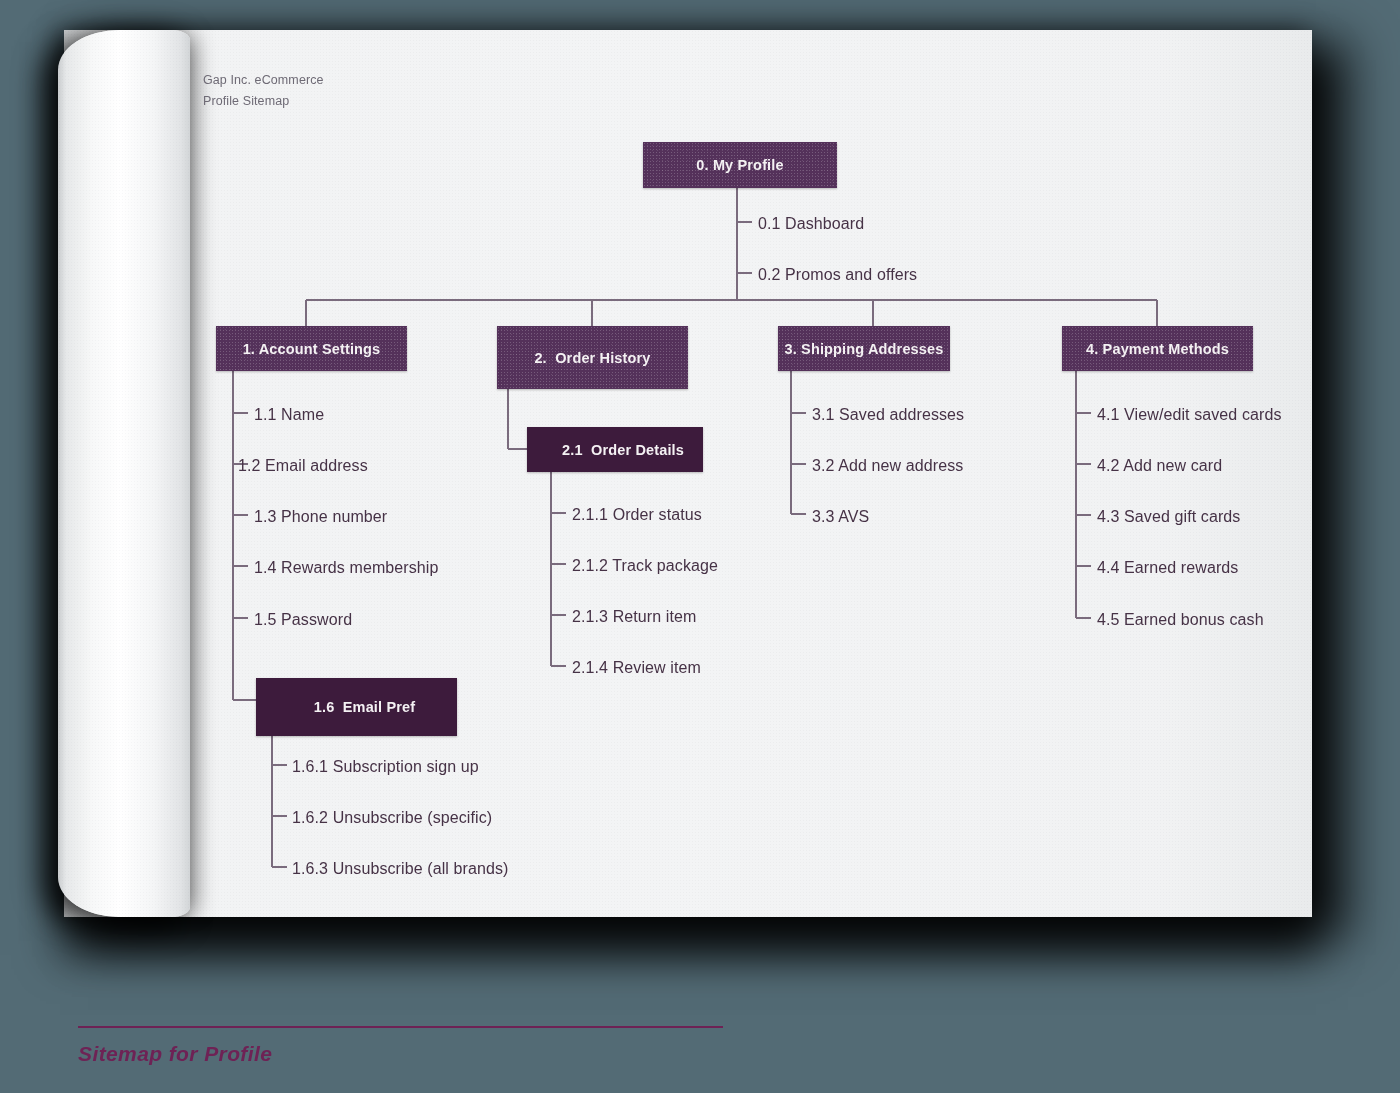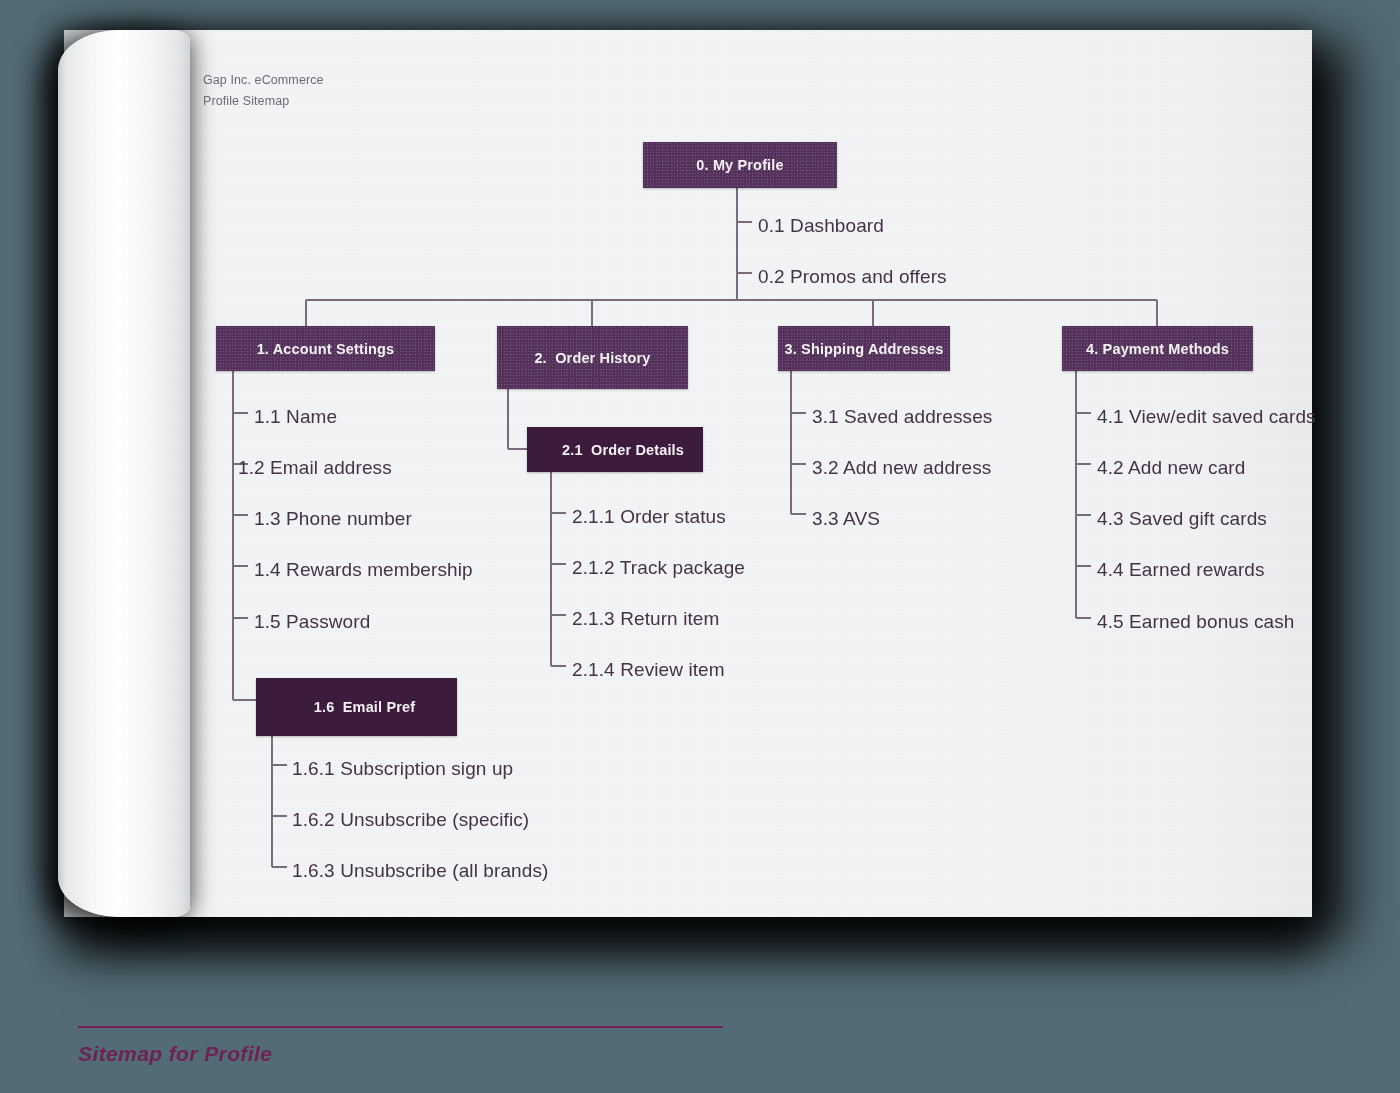--- a/index.html
+++ b/index.html
@@ -65,21 +65,21 @@
       radial-gradient(rgba(0,0,0,.28) 0.6px, transparent 0.7px),
       radial-gradient(rgba(255,255,255,.12) 0.5px, transparent 0.6px);
     background-size:3px 3px,4px 4px,5px 5px;
     background-position:0 0,1px 2px,2px 1px;
   }
   .node.solid{background-color:#3d1b3c;background-image:none;padding-left:16px;}
 
   
   .leaf{
     position:absolute;z-index:9;
-    font-size:19px;color:#463246;white-space:nowrap;letter-spacing:.1px;
+    font-size:16px;color:#463246;white-space:nowrap;letter-spacing:.1px;
   }
 
   
   .foot-rule{position:absolute;left:78px;top:1026px;width:645px;height:2px;background:#6e2255;z-index:8;}
   .foot-title{
     position:absolute;left:78px;top:1042px;z-index:8;
     font-size:21px;font-weight:bold;font-style:italic;color:#6e2255;letter-spacing:.4px;
   }
 </style>
 </head>
@@ -139,21 +139,21 @@
       <path d="M1076 413 L1091 413"></path>
       <path d="M1076 464 L1091 464"></path>
       <path d="M1076 515 L1091 515"></path>
       <path d="M1076 566 L1091 566"></path>
       <path d="M1076 618 L1091 618"></path>
     </g>
   </svg>
 
   <div class="node textured" style="left:643px;top:142px;width:194px;height:46px;">0. My Profile</div>
 
-  <div class="node textured" style="left:216px;top:326px;width:219px;height:45px;">1. Account Settings</div>
+  <div class="node textured" style="left:216px;top:326px;width:191px;height:45px;">1. Account Settings</div>
 
   <div class="node textured" style="left:497px;top:326px;width:191px;height:63px;">2.  Order History</div>
 
   <div class="node textured" style="left:778px;top:326px;width:172px;height:45px;">3. Shipping Addresses</div>
 
   <div class="node textured" style="left:1062px;top:326px;width:191px;height:45px;">4. Payment Methods</div>
 
   <div class="node solid" style="left:256px;top:678px;width:185px;height:58px;">1.6  Email Pref</div>
 
   <div class="node solid" style="left:527px;top:427px;width:160px;height:45px;">2.1  Order Details</div>

